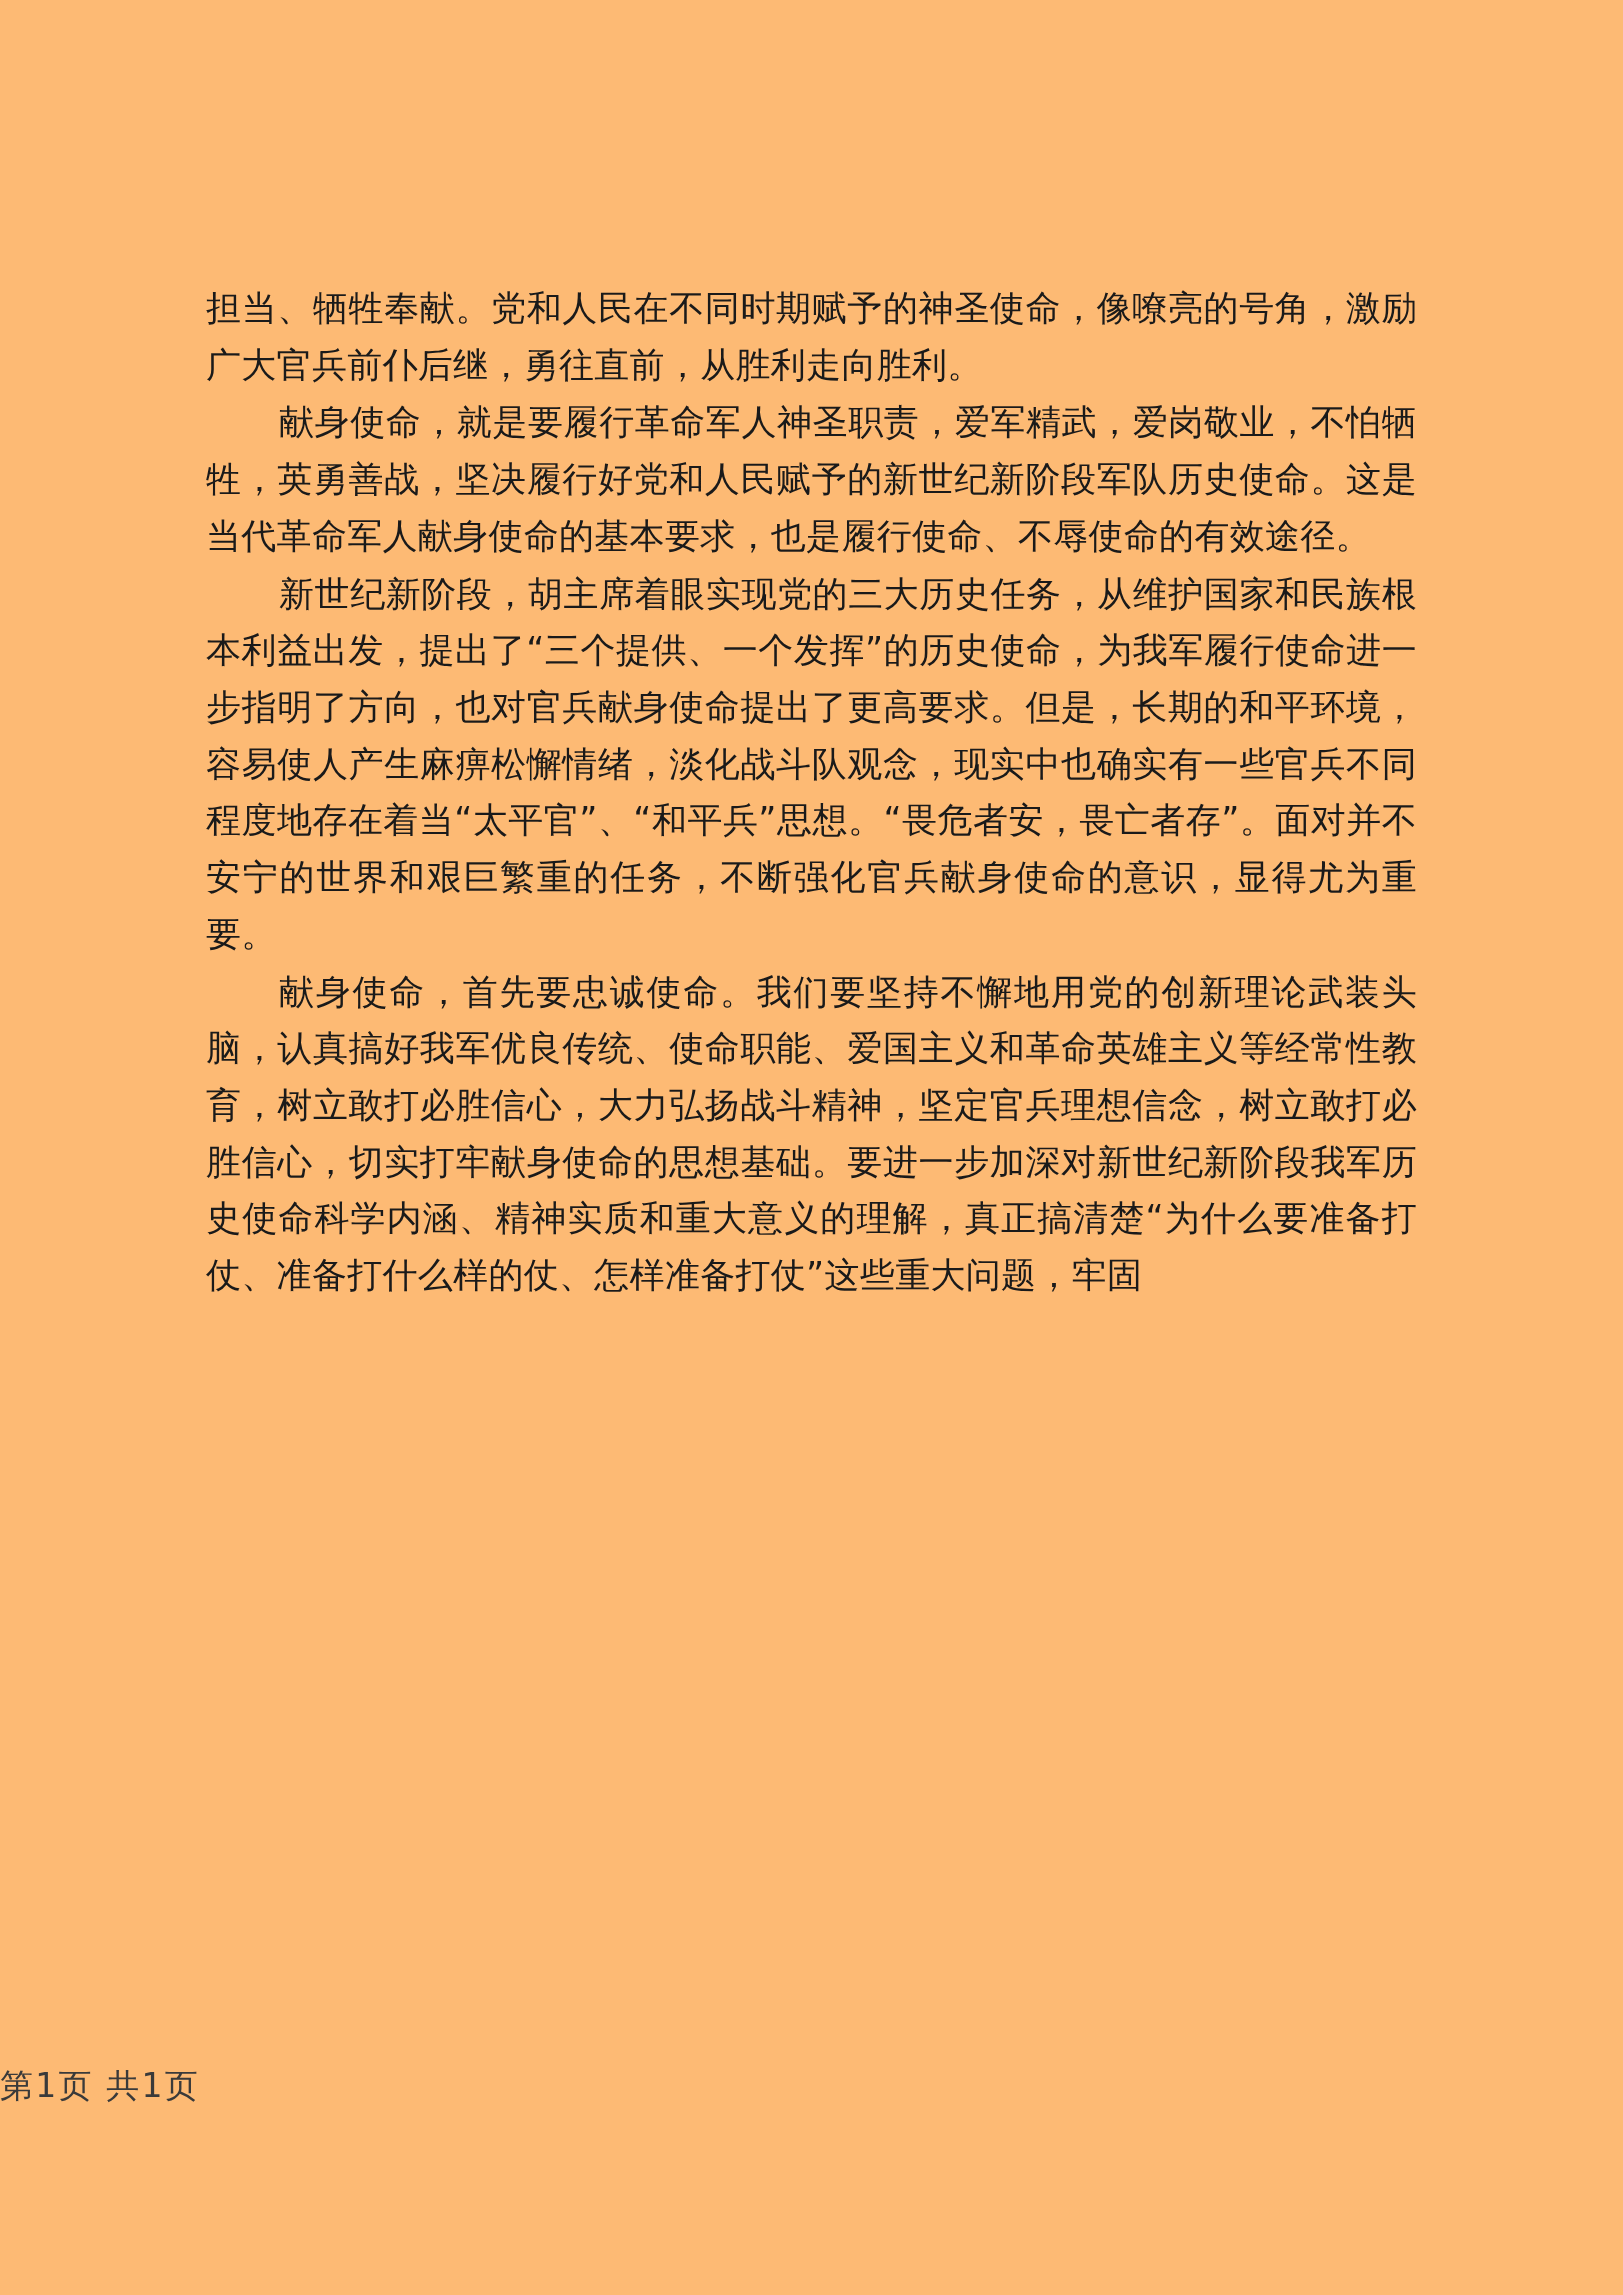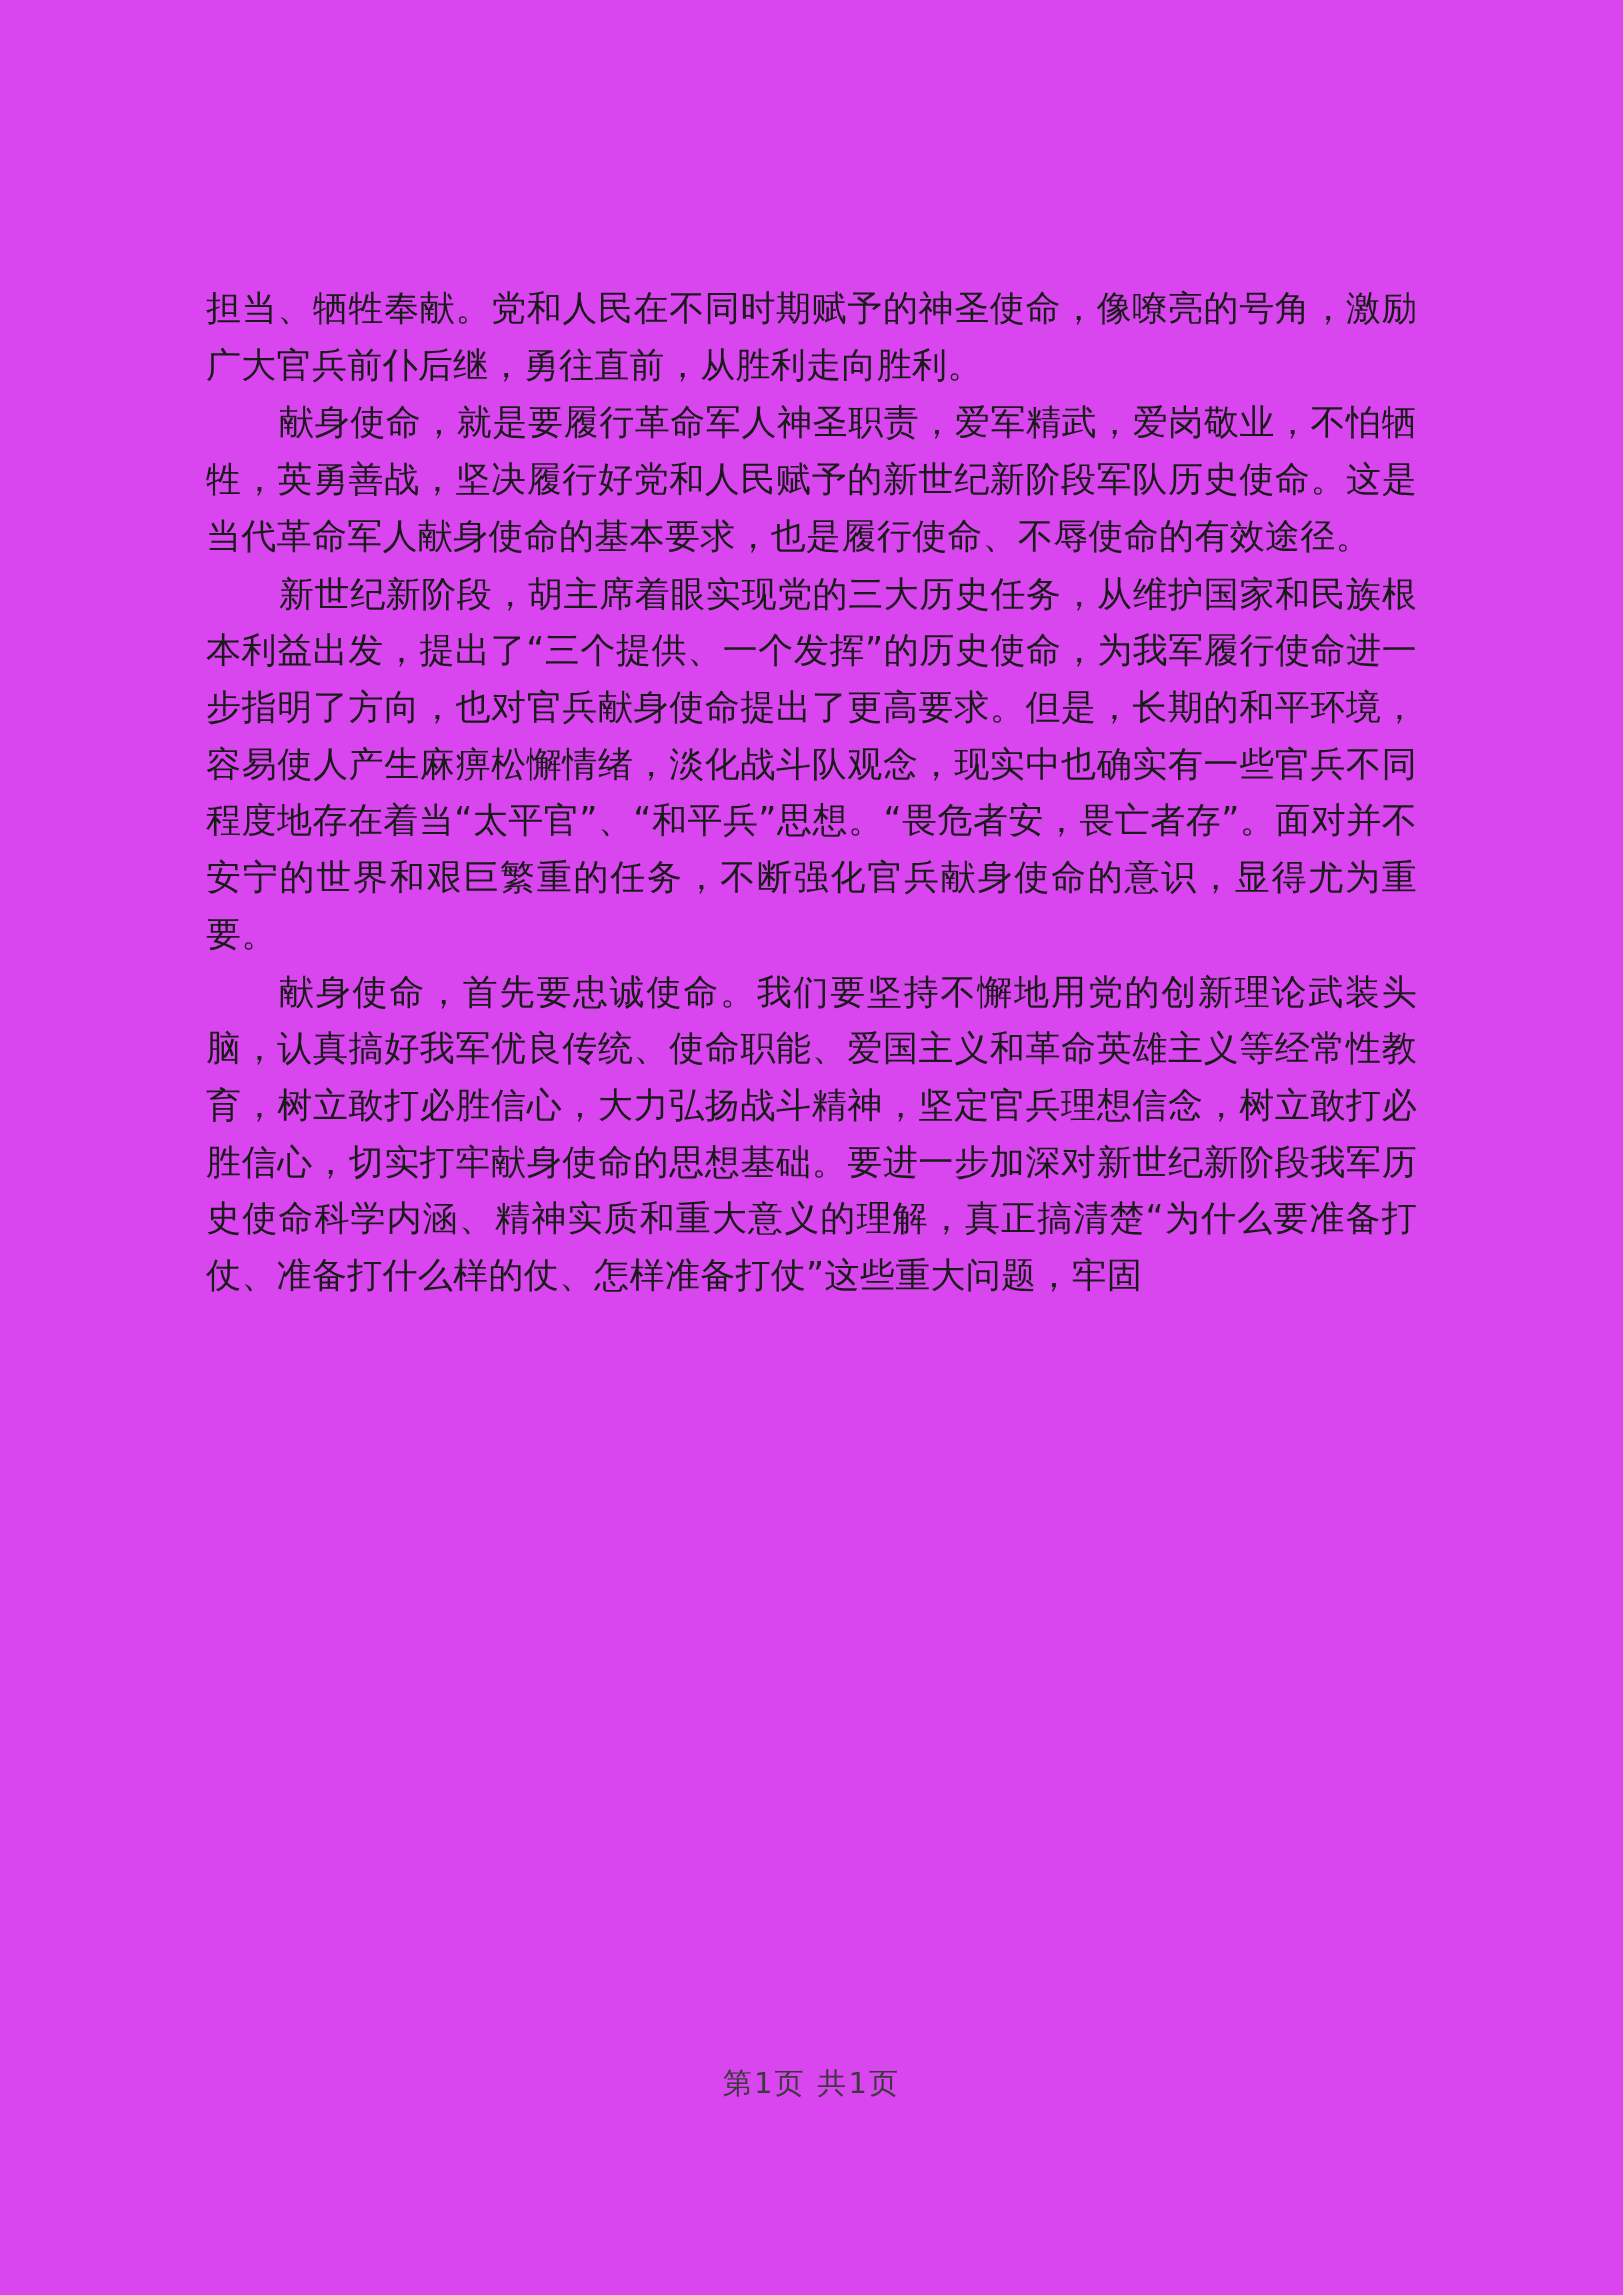--- a/index.html
+++ b/index.html
@@ -7,21 +7,21 @@
     padding: 0;
     background: #ffffff;
   }
   body {
     font-family: "DejaVu Sans", sans-serif;
   }
   .page {
     position: relative;
     width: 1623px;
     height: 2295px;
-    background: #d946ef;
+    background: #fdba74;
     box-sizing: border-box;
     overflow: hidden;
   }
   .content {
     position: absolute;
     left: 206px;
     top: 280px;
     width: 1211px;
   }
   .para {
@@ -36,23 +36,22 @@
     font-weight: 400;
   }
   .para.indent {
     text-indent: 73px;
   }
   .footer {
     position: absolute;
     left: 0;
     right: 0;
     top: 2064px;
-    text-align: center;
     font-family: "DejaVu Sans", sans-serif;
-    font-size: 29px;
+    font-size: 33px;
     color: #3a3a3a;
     letter-spacing: 2.2px;
   }
 </style>
 </head>
 <body>
 
 <div class="page">
 
   <div class="content">

